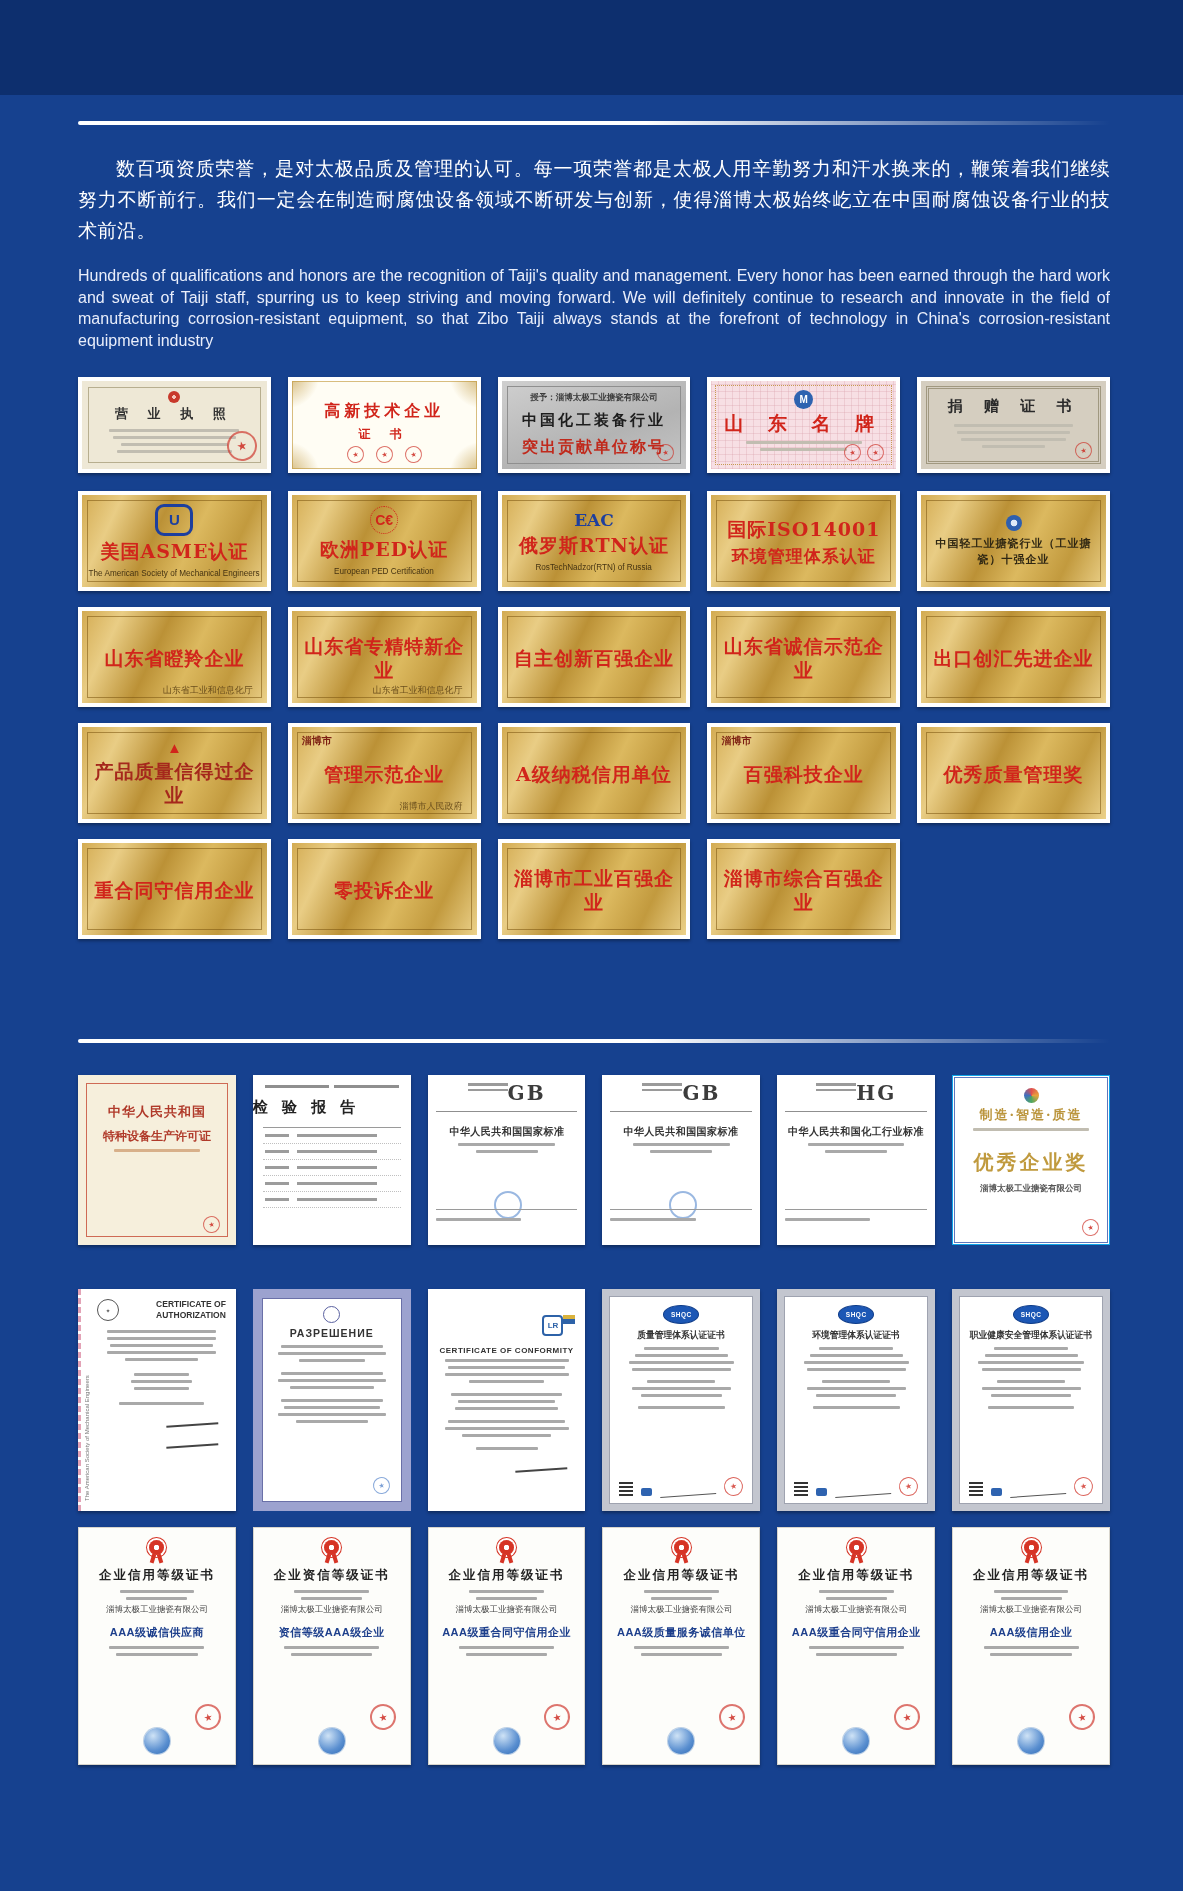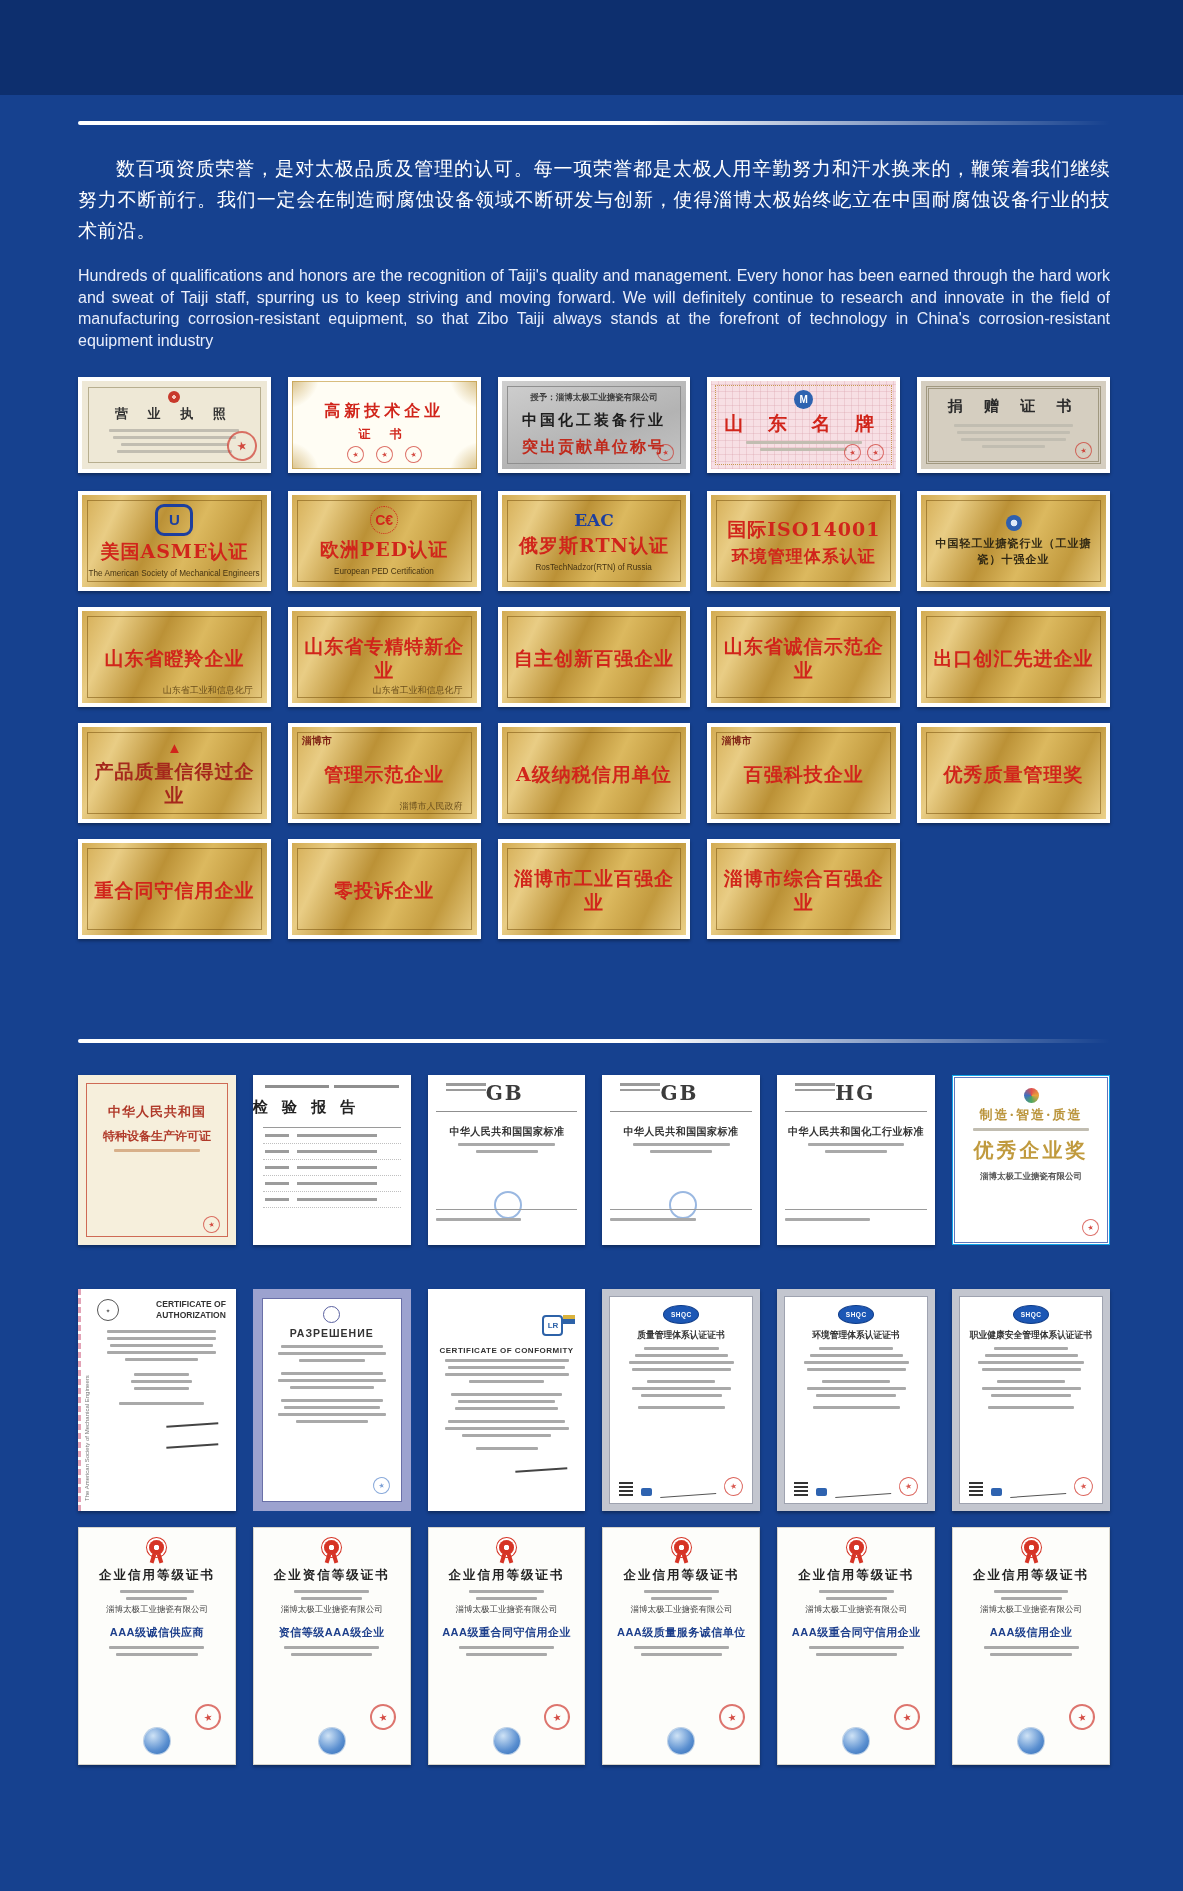--- a/index.html
+++ b/index.html
@@ -140,39 +140,39 @@
   .report-hd{margin:10px 12px 0;display:flex;gap:5px;}
   .report-hd i{height:3px;background:#8f8f8f;display:block;flex:1;}
   .report-title{margin-top:10px;text-align:left;font-size:15px;font-weight:bold;color:#222;
      letter-spacing:5px;}
   .tbl{margin:10px 10px 0;border-top:1px solid #9a9a9a;}
   .trow{display:flex;gap:8px;align-items:center;border-bottom:1px dotted #c0c0c0;padding:6px 2px;}
   .trow i{height:3px;background:#9c9c9c;display:block;}
   .trow .lab{width:24px;}
   .trow .val{flex:1;max-width:60%;}
 
-  .std-hd{display:flex;justify-content:flex-start;align-items:flex-start;padding:8px 18px 0;}
+  .std-hd{display:flex;justify-content:center;align-items:flex-start;padding:8px 18px 0;}
   .std-hd .mini i{display:block;width:40px;height:2.5px;background:#9a9a9a;margin-bottom:3px;}
   .std-code{font-size:20px;font-weight:bold;color:#3c3c3c;letter-spacing:2px;
      font-family:"DejaVu Serif",serif;line-height:1;}
   .std-line{height:1px;background:#8f8f8f;margin:8px 8px 0;}
   .std-title{margin-top:13px;text-align:center;font-size:10.5px;font-weight:bold;color:#333;
      letter-spacing:.5px;white-space:nowrap;transform:scaleX(.95);}
   .std-foot{position:absolute;left:8px;right:8px;bottom:20px;border-top:1px solid #9a9a9a;padding-top:4px;}
   .std-seal{display:none;position:absolute;left:42%;bottom:26px;width:24px;height:24px;border-radius:50%;
      border:2px solid rgba(120,160,215,.75);}
   .has-seal .std-seal{display:block;}
 
   .award{border:1px solid #0ea5e9;box-shadow:inset 0 0 0 1px #fff,inset 0 0 0 2px #5d77bd;
      text-align:center;}
   .award-logo{width:15px;height:15px;border-radius:50%;margin:12px auto 3px;
      background:conic-gradient(#e05050,#e8a23c,#4fa860,#3f6fc0,#e05050);}
   .award-l1{color:#bb953d;font-size:13px;font-weight:bold;letter-spacing:2px;
      font-family:"DejaVu Serif",serif;}
-  .award-l2{color:#c09a3e;font-size:20px;font-weight:bold;letter-spacing:3px;margin-top:6px;
+  .award-l2{color:#c09a3e;font-size:20px;font-weight:bold;letter-spacing:3px;margin-top:18px;
      font-family:"DejaVu Serif",serif;}
   .award-co{margin-top:7px;font-size:8.5px;font-weight:bold;color:#555;}
   .award .seal{position:absolute;right:10px;bottom:8px;}
 
   .asme{border-left:3px dashed #e3a2b6;}
   .asme-side{position:absolute;left:3px;top:10px;bottom:10px;writing-mode:vertical-rl;
      transform:rotate(180deg);font-size:6px;color:#777;overflow:hidden;}
   .asme-hd{display:flex;justify-content:space-between;padding:10px 10px 0 16px;}
   .asme-logo{width:20px;height:20px;border:1.5px solid #555;border-radius:50%;display:flex;
      align-items:center;justify-content:center;font-size:6px;color:#555;}

